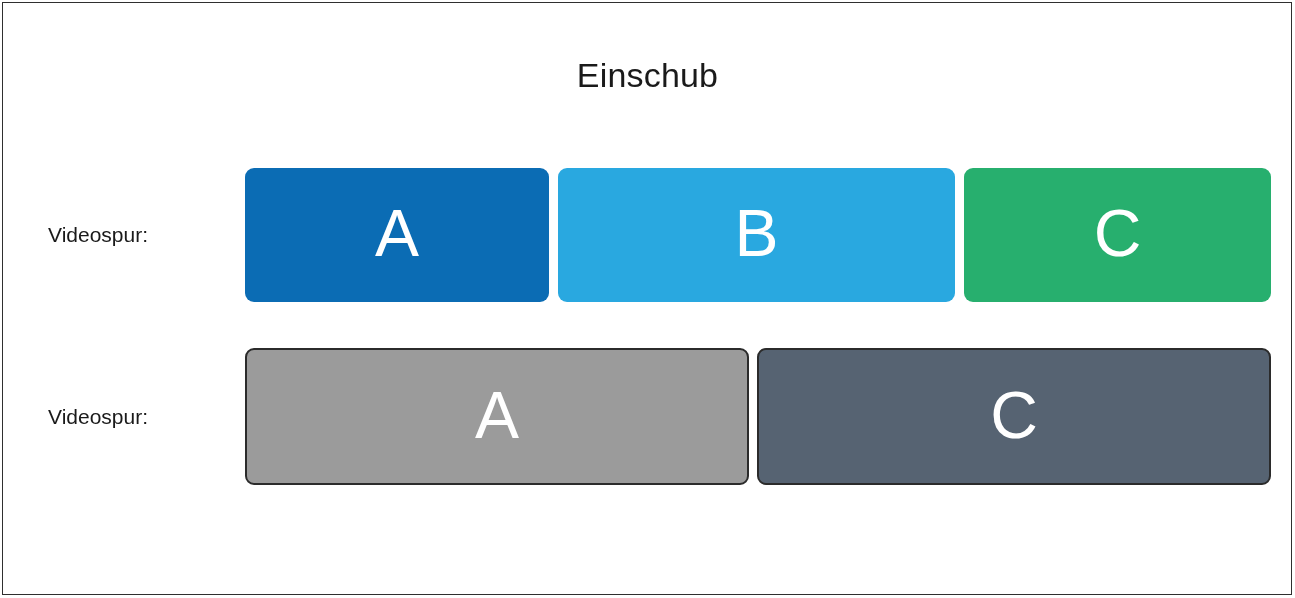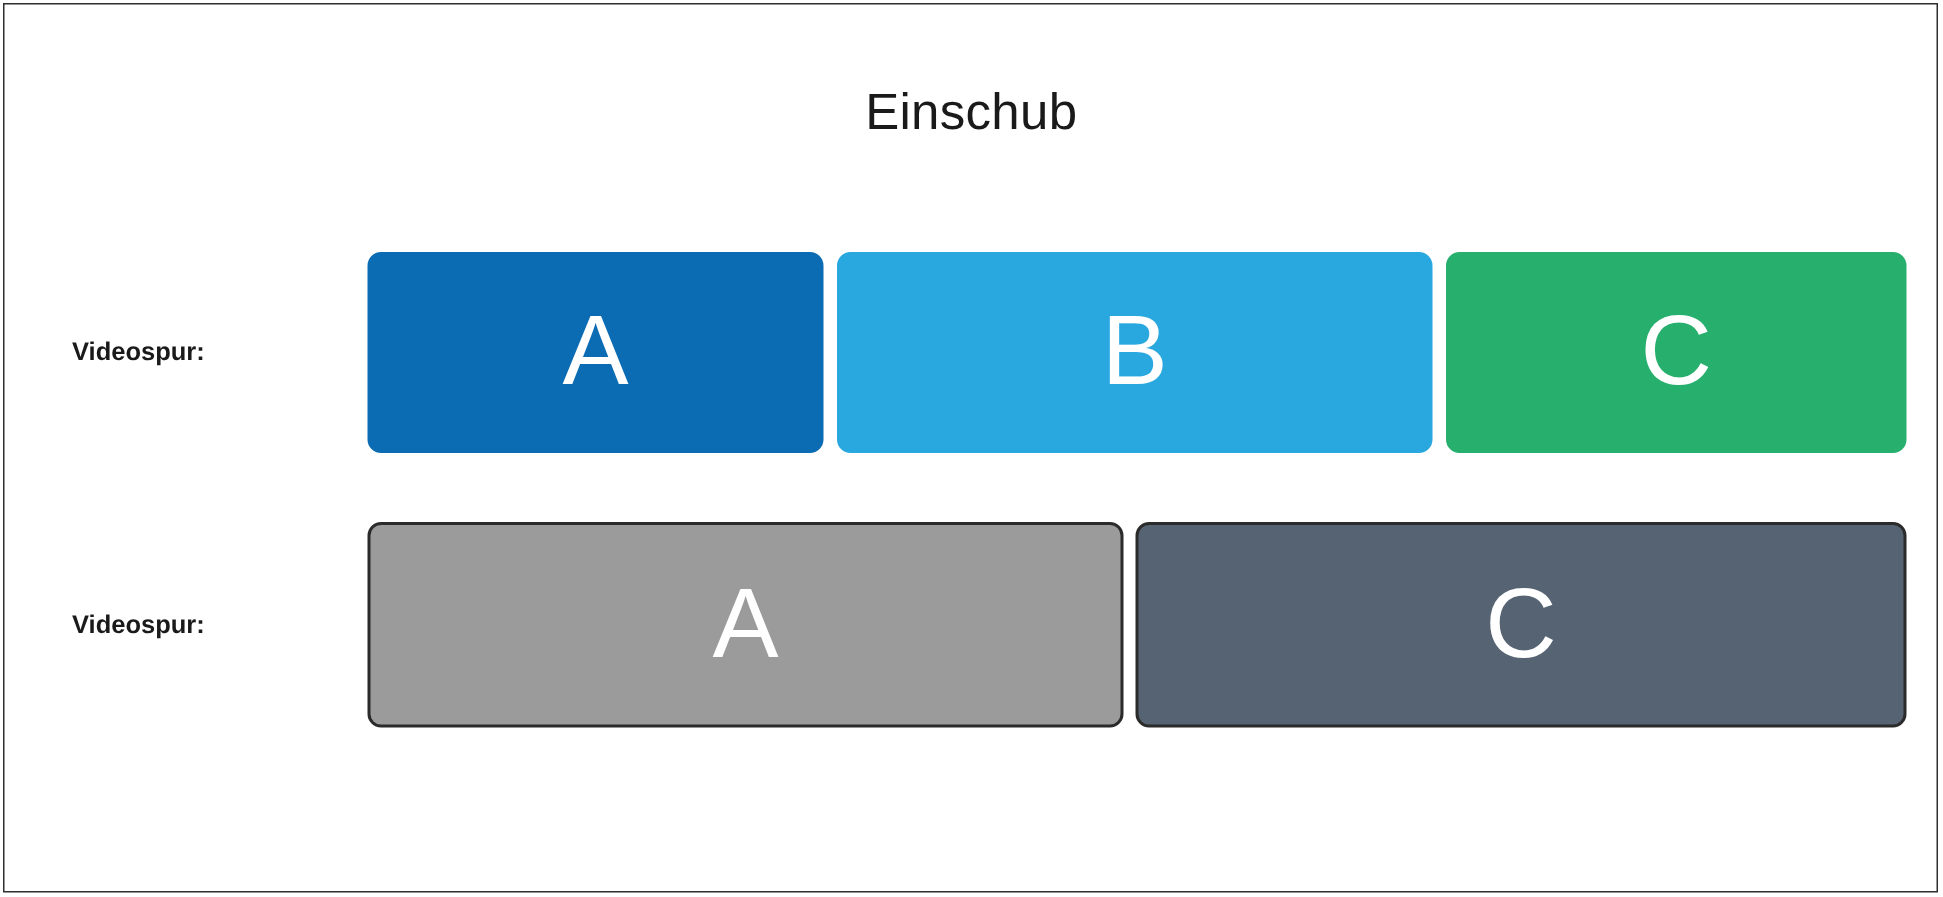--- a/index.html
+++ b/index.html
@@ -41,22 +41,22 @@
     font-size: 34px;
     font-weight: 400;
     color: #1a1a1a;
     letter-spacing: 0.2px;
     line-height: 40px;
   }
 
   .track-label {
     position: absolute;
     left: 48px;
-    font-size: 17px;
-    font-weight: 700;
+    font-size: 21px;
+    font-weight: 400;
     color: #1a1a1a;
     line-height: 26px;
     white-space: nowrap;
   }
   #label-video { top: 222px; }
   #label-audio { top: 404px; }
 
   .clip {
     position: absolute;
     box-sizing: border-box;

